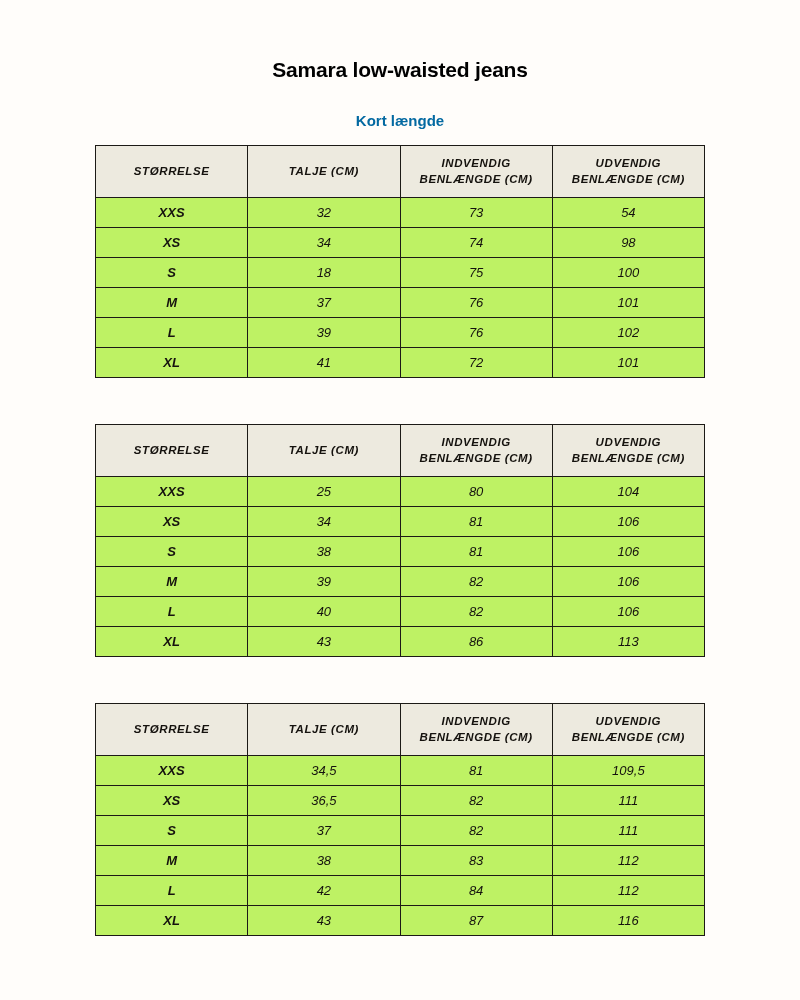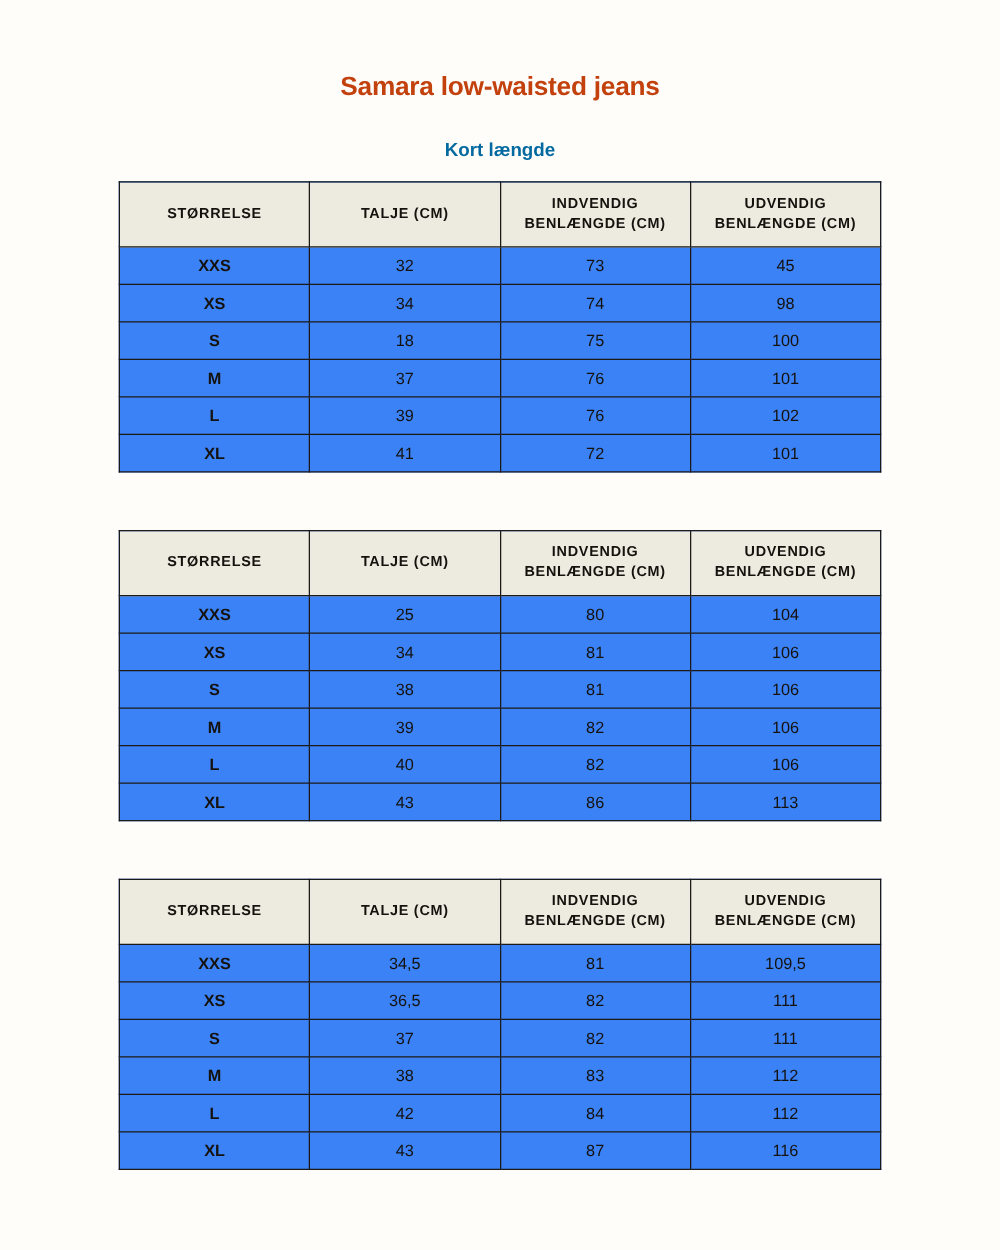--- a/index.html
+++ b/index.html
@@ -20,41 +20,42 @@
     box-sizing: border-box;
     padding: 58px 0 0 0;
     position: relative;
   }
   .doc-title {
     text-align: center;
     font-size: 21px;
     font-weight: bold;
     letter-spacing: -0.2px;
     margin: 0 0 30px 0;
-    color: #c2410c;
+    color: #000000;
   }
   .section {
     margin: 0 0 46px 0;
   }
   .section:last-child {
     margin-bottom: 0;
   }
   .section-title {
     text-align: center;
     font-size: 15px;
     font-weight: bold;
     margin: 0 0 16px 0;
     color: #0369a1;
   }
   table.size-table {
     border-collapse: collapse;
     width: 610px;
     margin: 16px auto;
     table-layout: fixed;
-    background: #3b82f6;
+    background: #bef264;
+    font-style: italic;
   }
   table.size-table th,
   table.size-table td {
     border: 1px solid #1c1a16;
     text-align: center;
     vertical-align: middle;
   }
   table.size-table thead th {
     background: #edeadf;
     font-size: 11.5px;
@@ -104,21 +105,21 @@
               <th><span>TALJE (CM)</span></th>
               <th><span>INDVENDIG</span><br><span>BENLÆNGDE (CM)</span></th>
               <th><span>UDVENDIG</span><br><span>BENLÆNGDE (CM)</span></th>
             </tr>
           </thead>
           <tbody>
             <tr>
               <td class="size-cell">XXS</td>
               <td>32</td>
               <td>73</td>
-              <td>45</td>
+              <td>54</td>
             </tr>
             <tr>
               <td class="size-cell">XS</td>
               <td>34</td>
               <td>74</td>
               <td>98</td>
             </tr>
             <tr>
               <td class="size-cell">S</td>
               <td>18</td>

